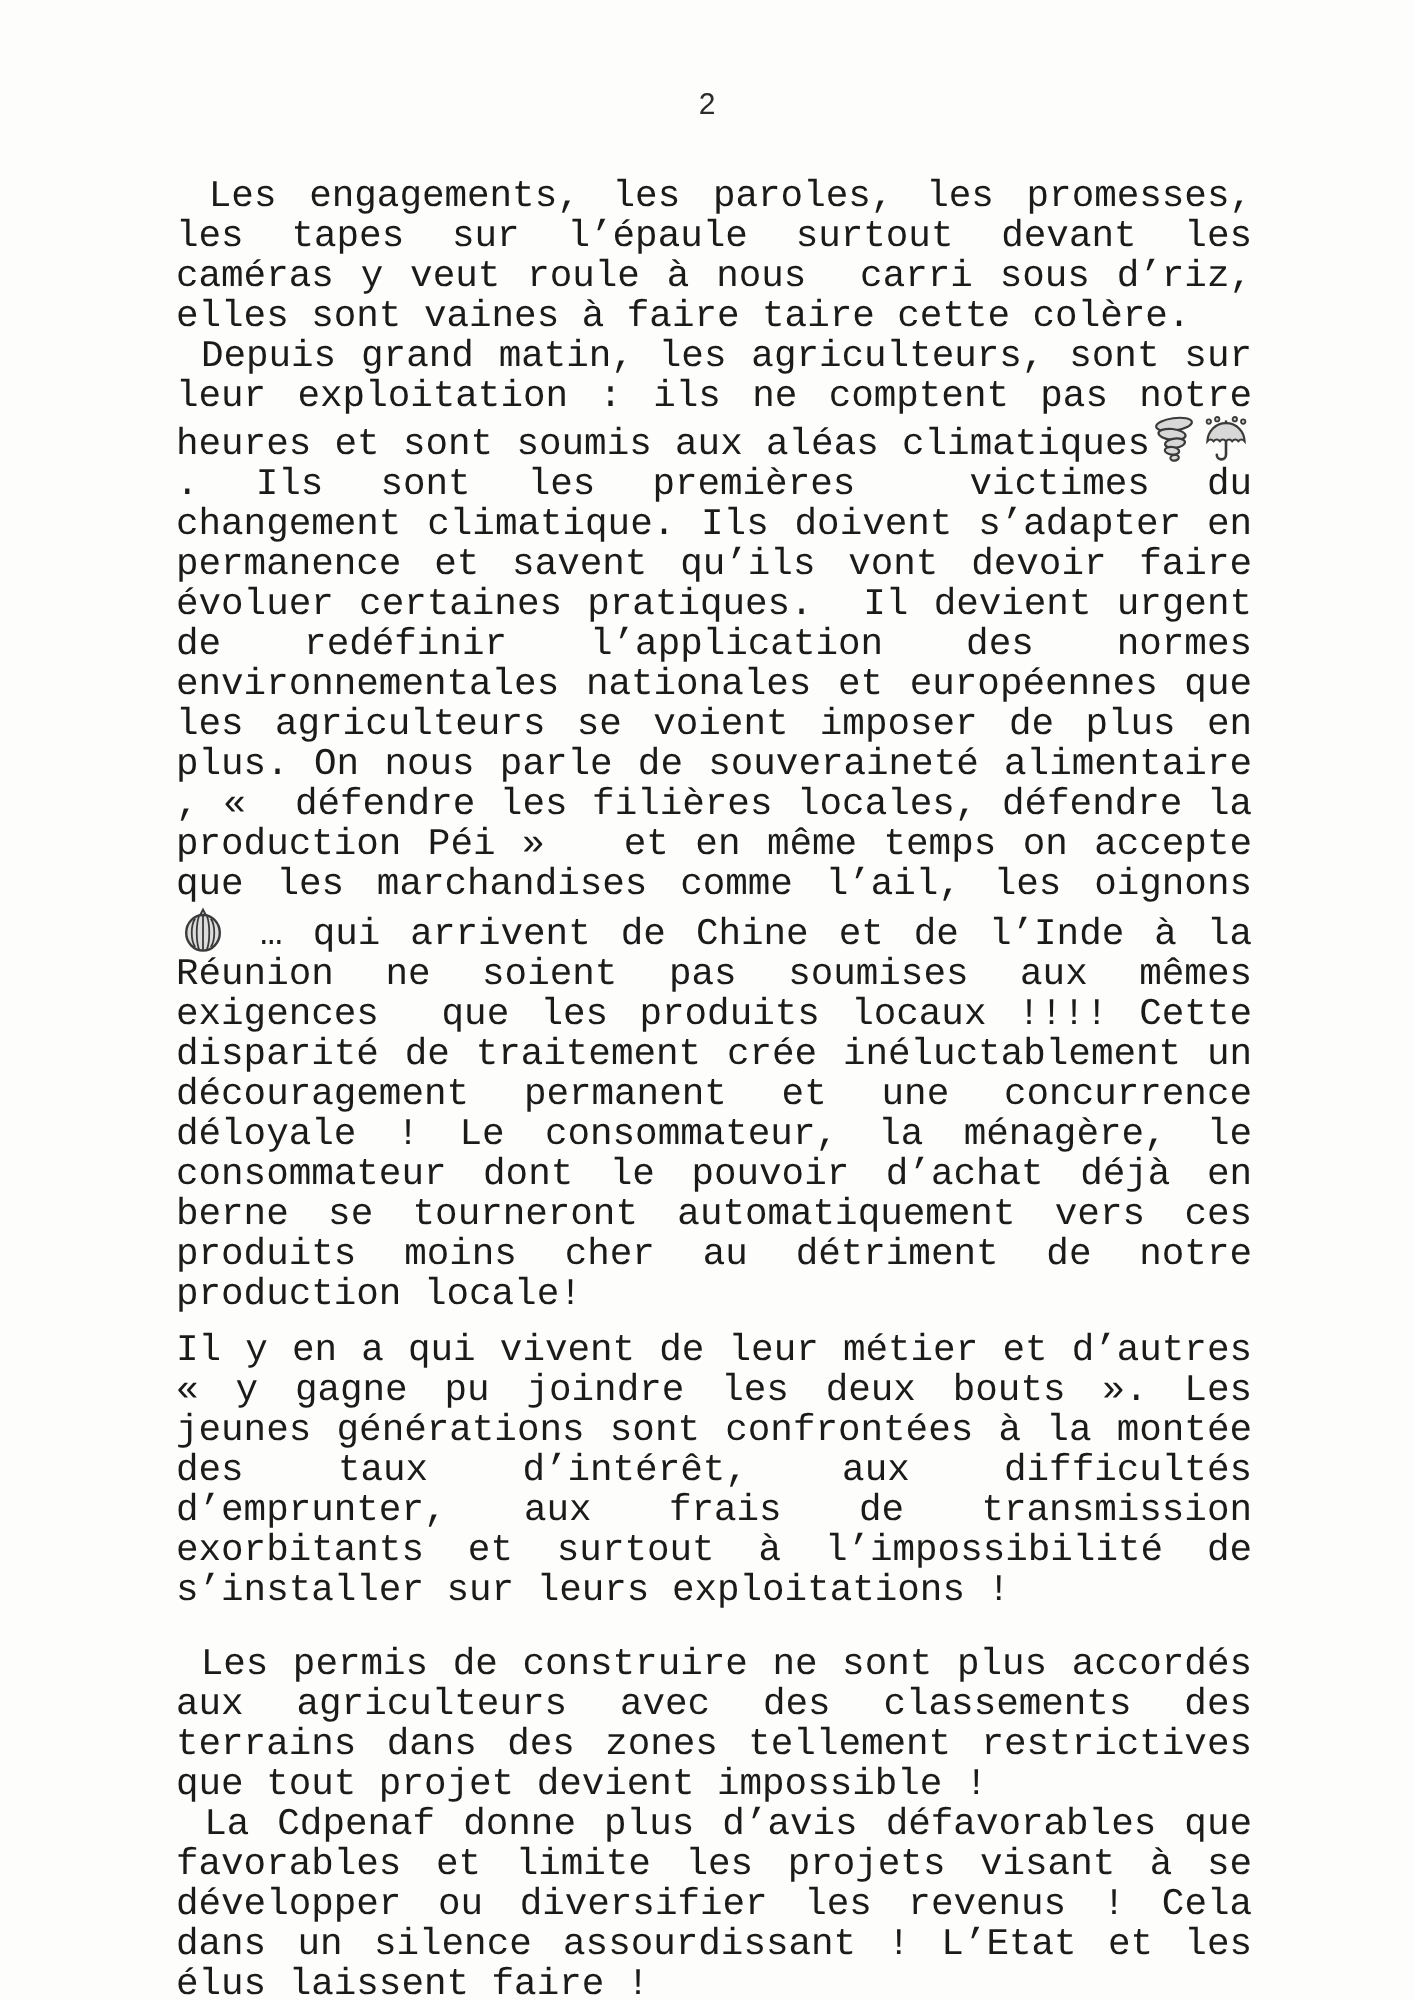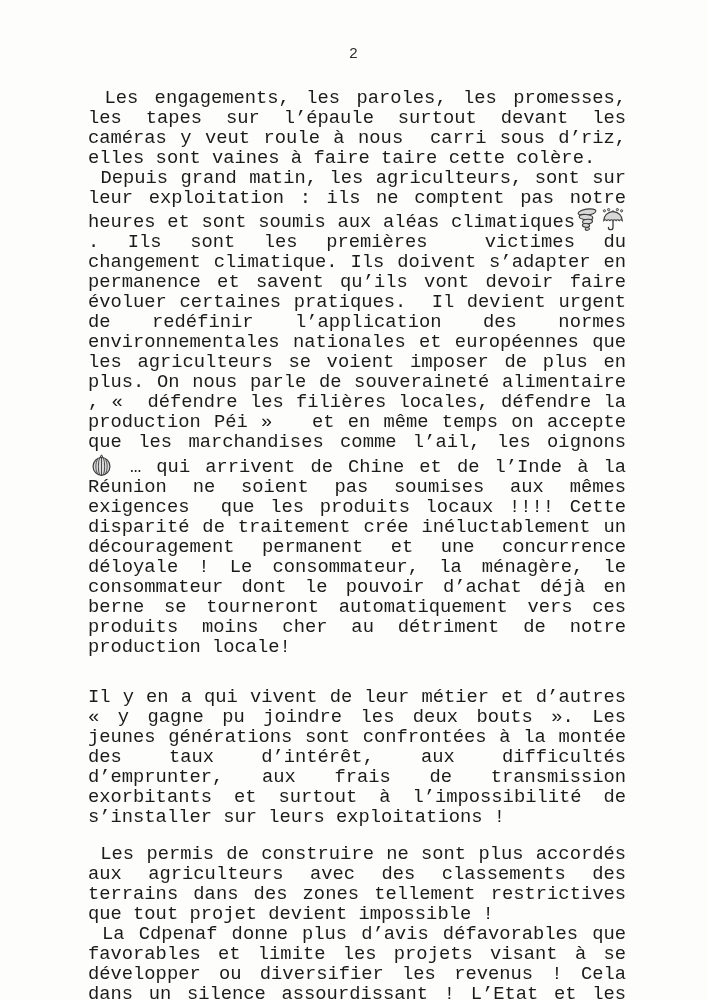--- a/index.html
+++ b/index.html
@@ -30,21 +30,21 @@
     font-family: Liberation Mono, monospace;
     font-size: 18.8px;
     line-height: 20px;
     text-align: justify;
   }
   .para {
     margin: 0;
     white-space: pre-wrap;
   }
   .para .txt { white-space: pre-wrap; }
-  .gap-before-3 { margin-top: 30px; }
+  .gap-before-3 { margin-top: 8px; }
   .gap-before-4 { margin-top: 17px; }
   .emoji {
     display: inline-block;
     vertical-align: -5px;
     line-height: 0;
     margin: 0 1px;
   }
   .emoji svg { display: inline-block; }
 </style>
 </head>

